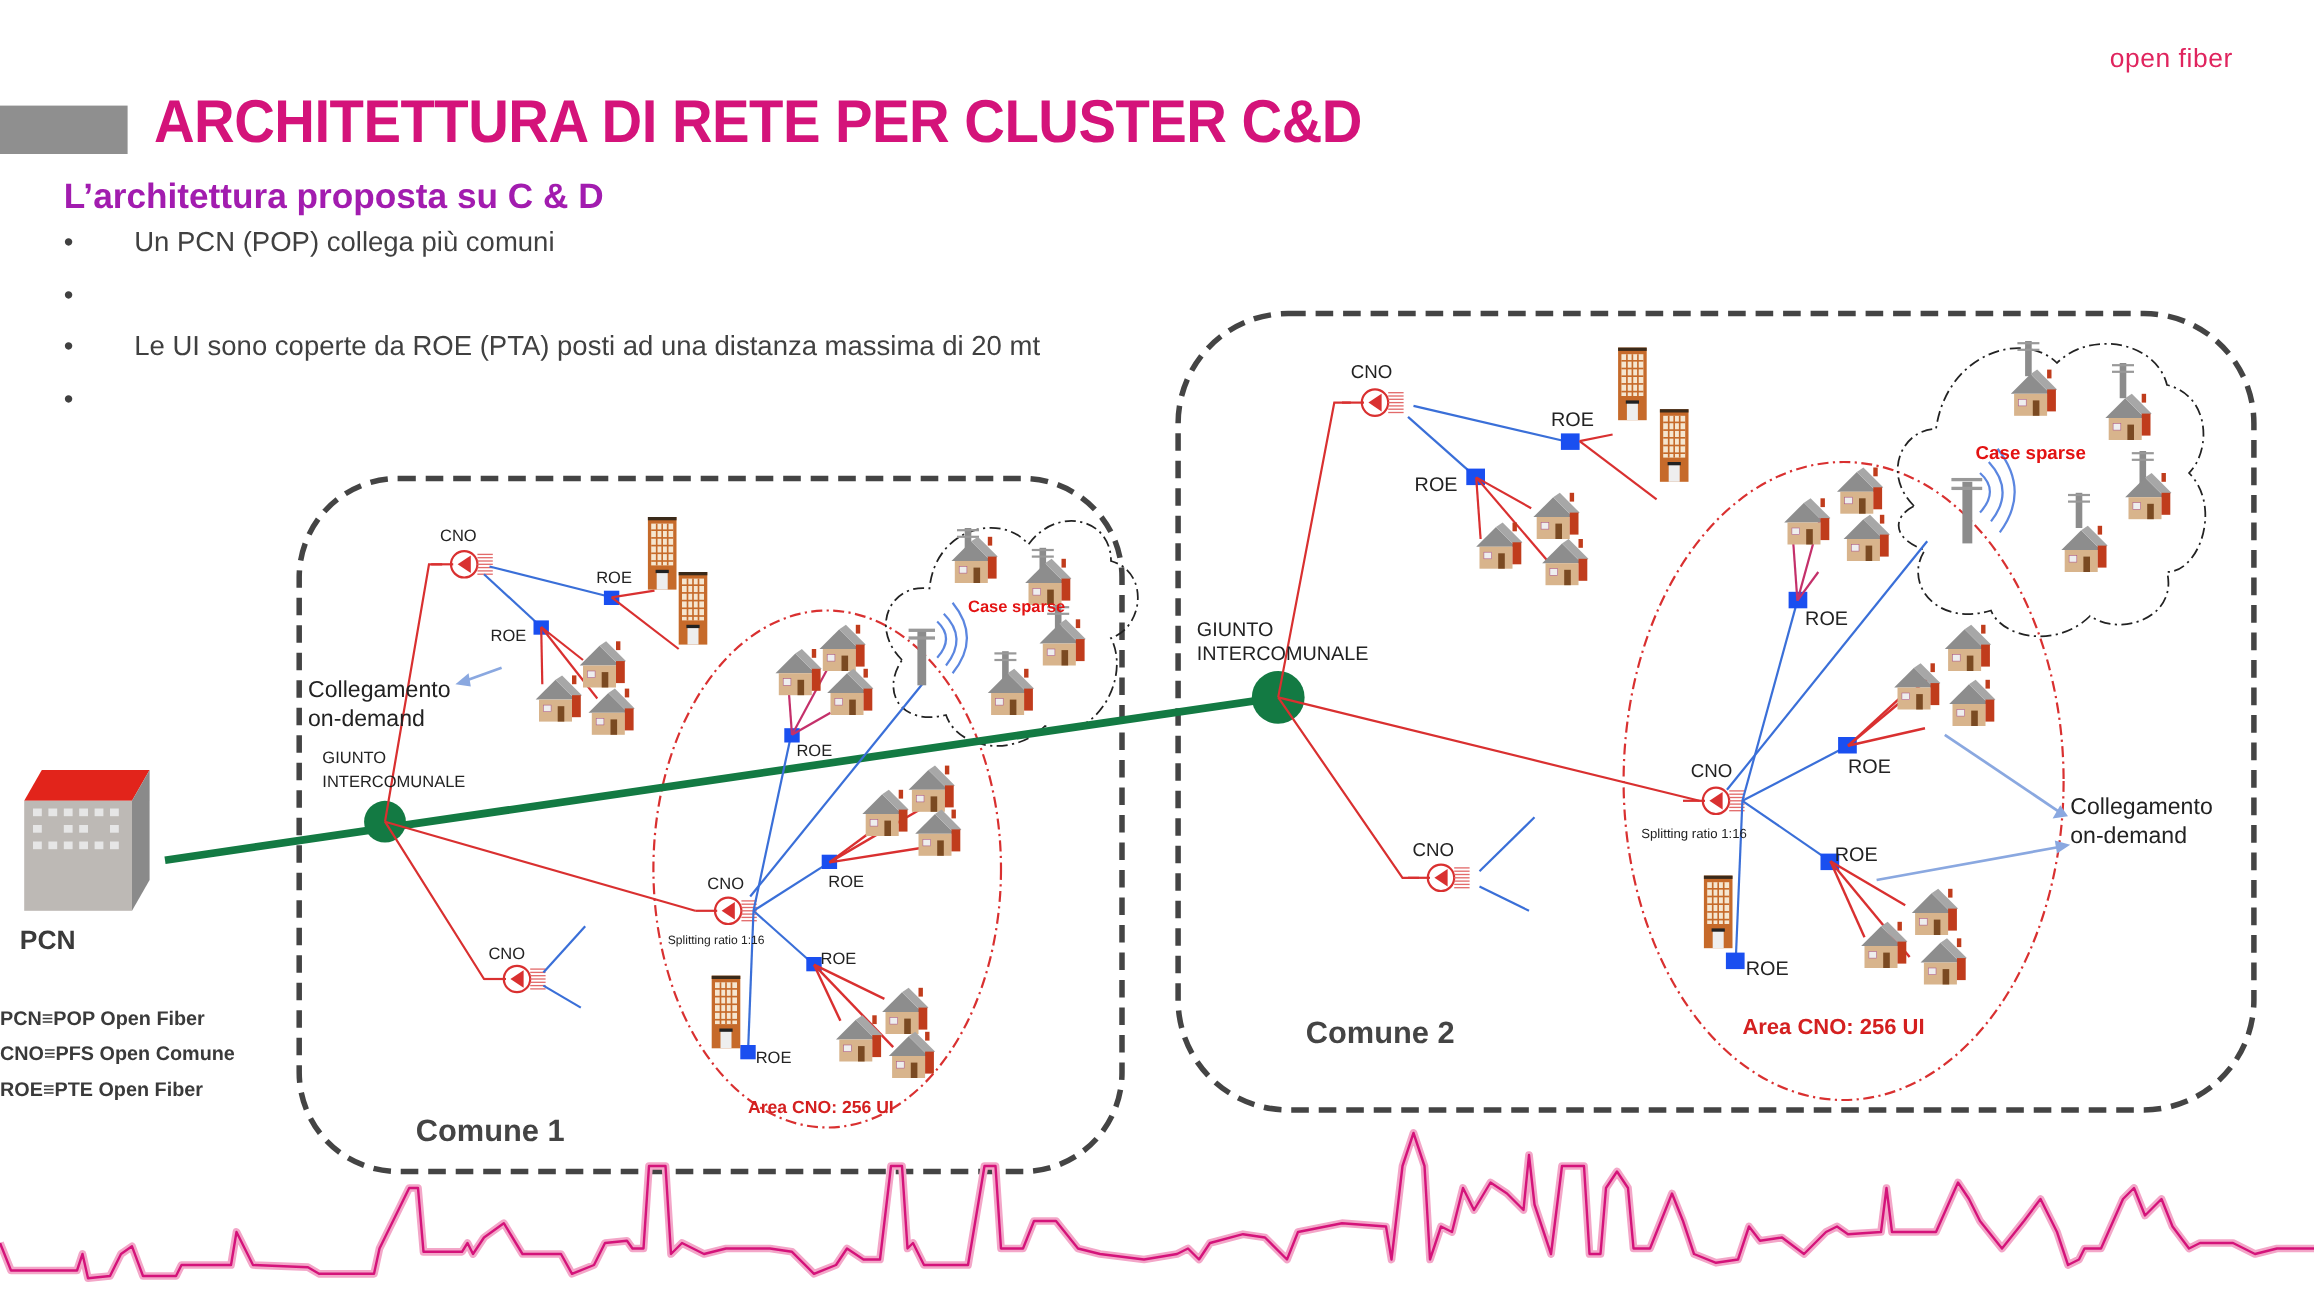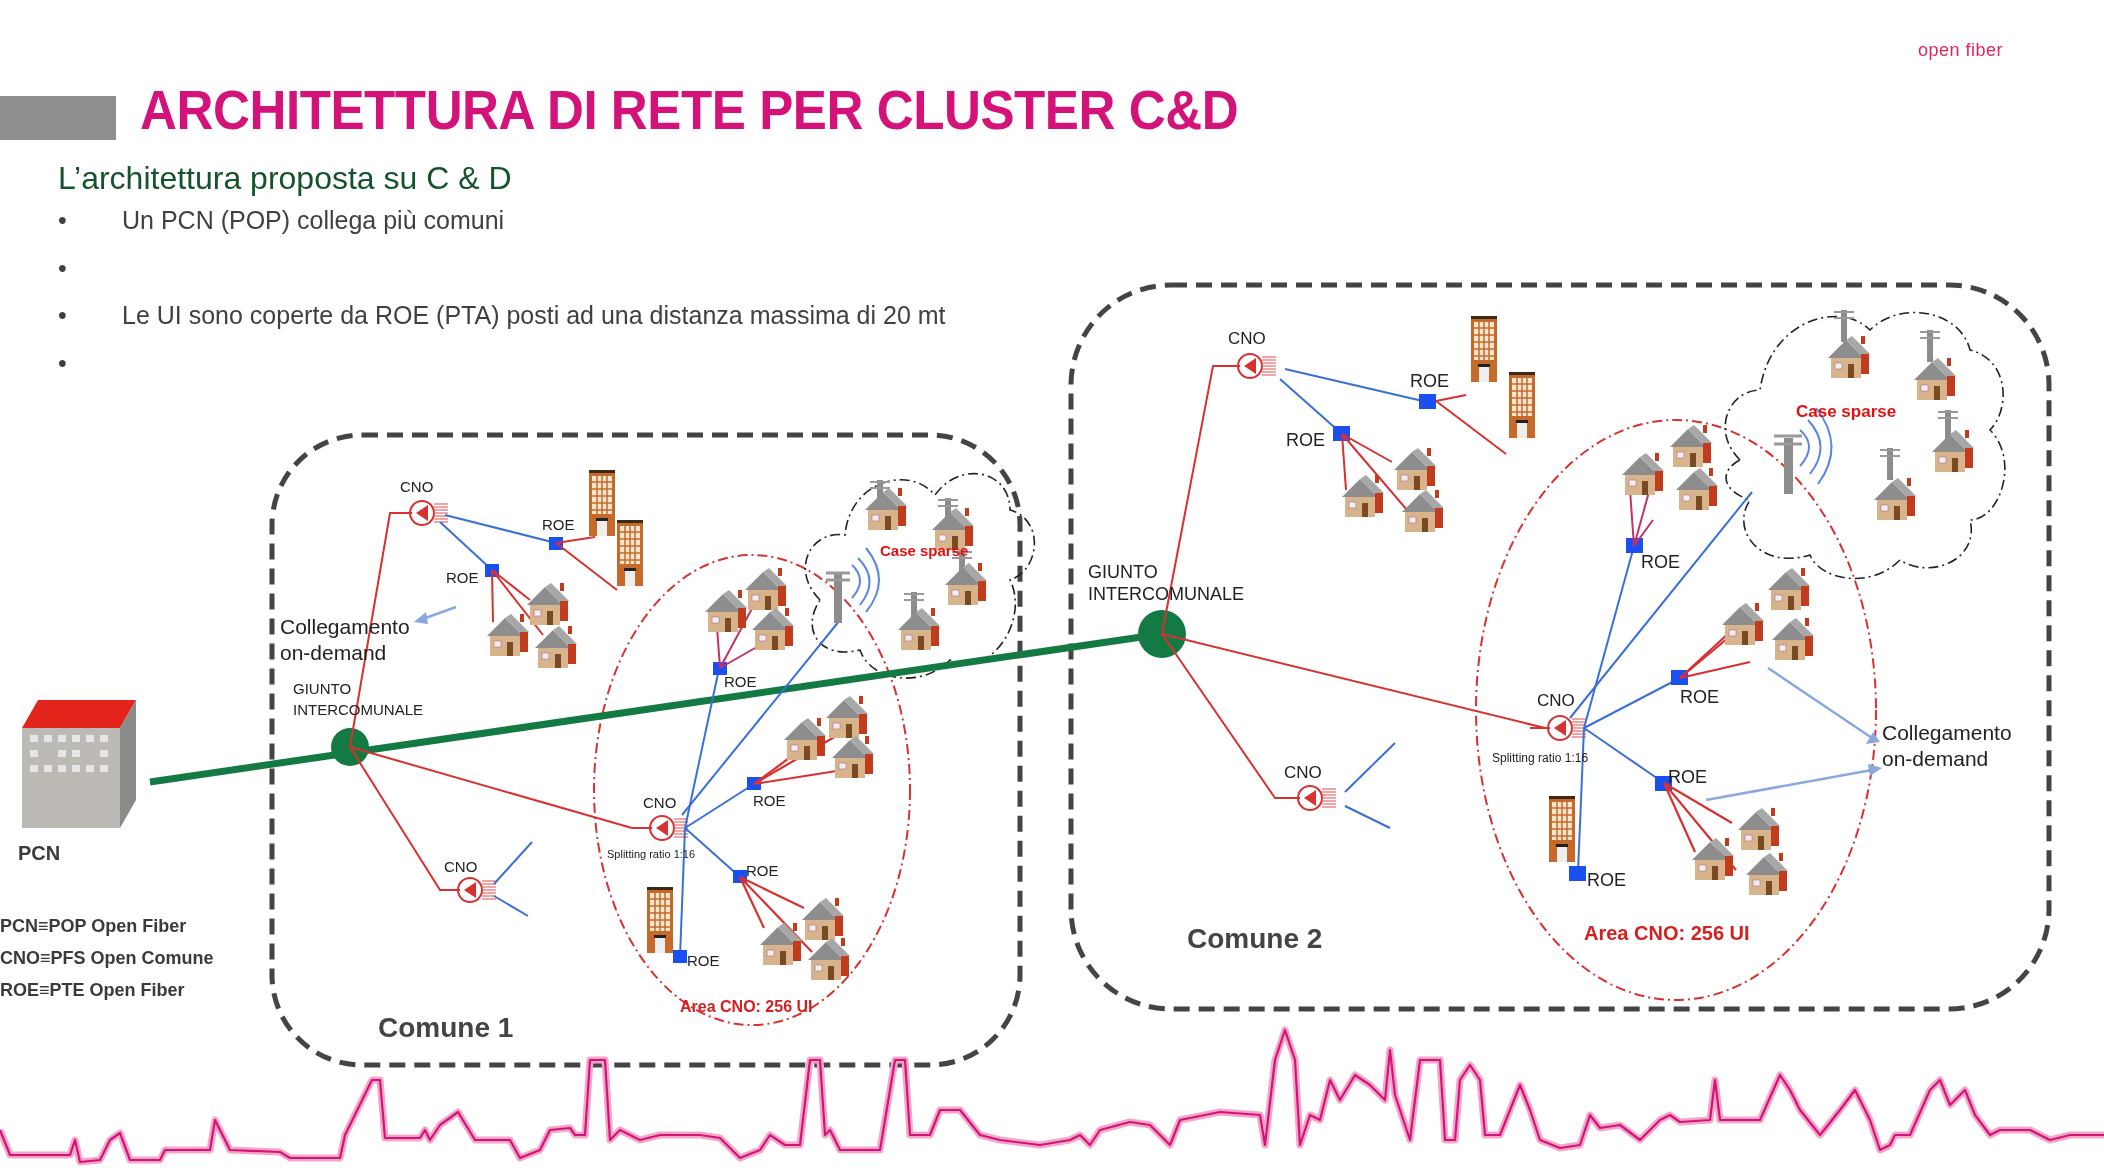--- a/index.html
+++ b/index.html
@@ -1,28 +1,28 @@
 <!DOCTYPE html>
 <html><head>
 <meta charset="utf-8">
 <style>
   html, body { margin:0; padding:0; background:#ffffff; }
   body { width:2104px; height:1175px; position:relative; overflow:hidden; font-family:"Liberation Sans", sans-serif; }
   .title-bar { position:absolute; left:0; top:96px; width:116px; height:44px; background:#8f8f8f; }
   .title { position:absolute; left:140px; top:78px; font-size:55px; font-weight:bold; color:#d4137a; letter-spacing:-0.5px; transform:scaleX(0.93); transform-origin:left; white-space:nowrap; }
-  .logo { position:absolute; left:1918px; top:40px; font-size:18px; color:#e0245e; letter-spacing:0.5px; }
-  .subtitle { position:absolute; left:58px; top:160px; font-size:32px; font-weight:normal; color:#14532d; }
+  .logo { position:absolute; left:1918px; top:40px; font-size:24px; color:#e0245e; letter-spacing:0.5px; }
+  .subtitle { position:absolute; left:58px; top:160px; font-size:32px; font-weight:bold; color:#a21caf; }
   .bullets { position:absolute; left:54px; top:206px; margin:0; padding:0; list-style:none; }
   .bullets li { font-size:25px; color:#404040; height:47.5px; display:flex; }
   .bullets .dot { width:64px; padding-left:4px; }
   .red { color:#e31212; }
   svg.diagram { position:absolute; left:0; top:0; }
   .lbl { font-family:"Liberation Sans", sans-serif; fill:#222; }
   .legend { position:absolute; left:0; top:910px; font-size:18px; font-weight:bold; color:#3a3a3a; line-height:32px; }
-  .pcn-label { position:absolute; left:18px; top:842px; font-size:20px; font-weight:bold; color:#3a3a3a; }
+  .pcn-label { position:absolute; left:18px; top:842px; font-size:24px; font-weight:bold; color:#3a3a3a; }
 </style>
 </head>
 <body>
 
 <div class="title-bar"></div>
 <div class="title">ARCHITETTURA DI RETE PER CLUSTER C&amp;D</div>
 <div class="logo"><span>open</span> <span>fiber</span></div>
 
 <div class="subtitle">L’architettura proposta su C &amp; D</div>
 <ul class="bullets">

